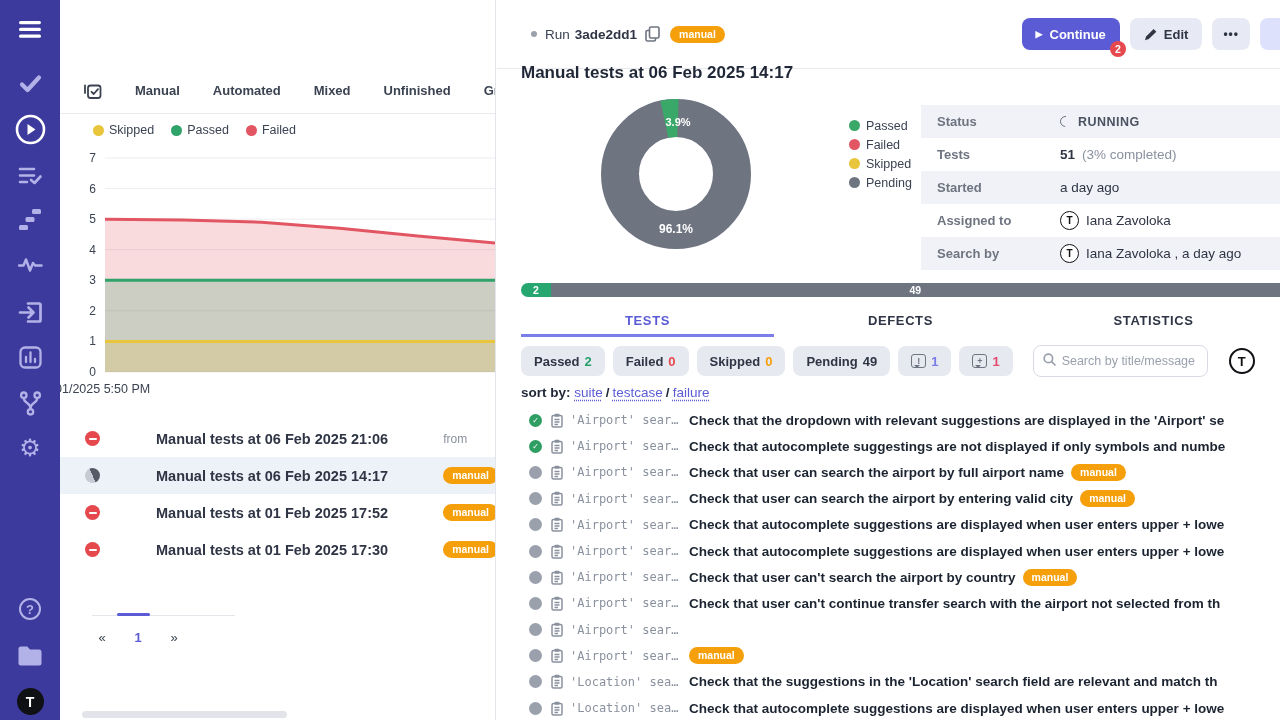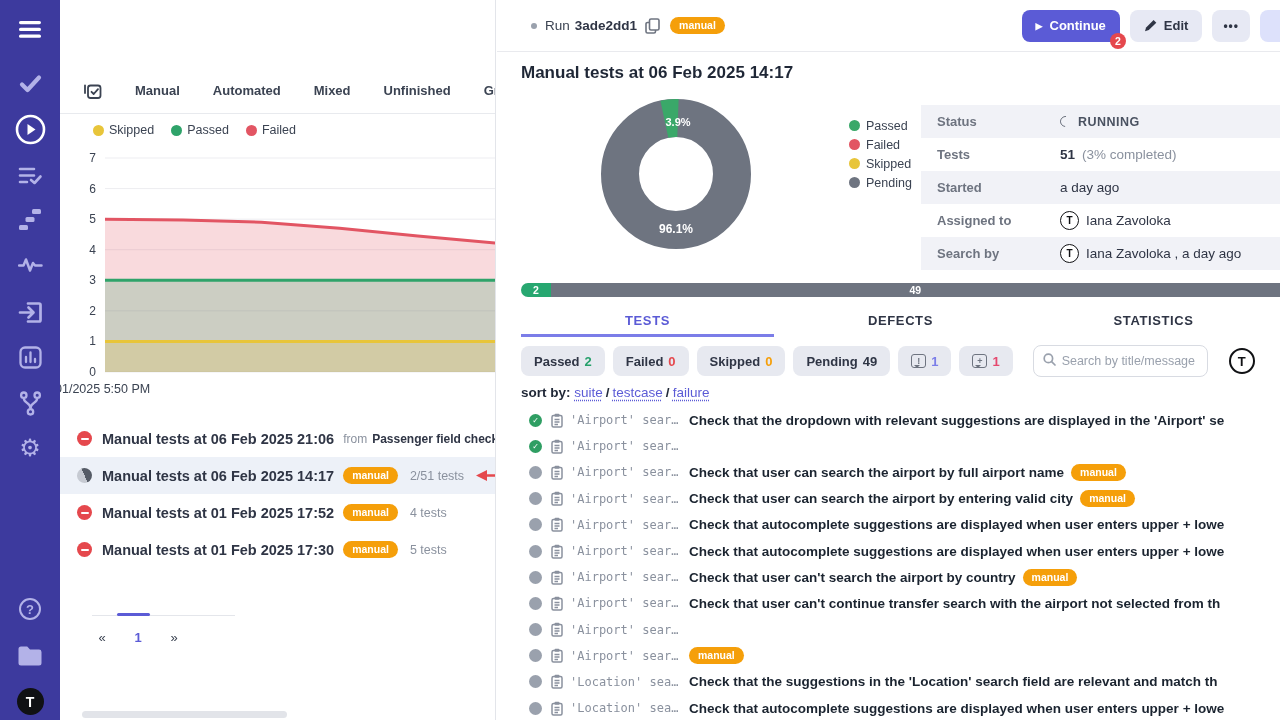--- a/index.html
+++ b/index.html
@@ -32,21 +32,21 @@
     background:#eceefb; color:#6e7480; font-size:14px; cursor:pointer; box-shadow:0 1px 3px rgba(40,40,90,.25); }
   .lp-tabs { position:absolute; top:82px; left:24px; display:flex; align-items:center; gap:33px; }
   .lp-tab { font-size:13px; font-weight:bold; color:#3b4352; cursor:pointer; white-space:nowrap; }
   .lp-divider { position:absolute; top:113px; left:0; right:0; border-top:1px solid #e8eaee; }
   .lp-legend { position:absolute; top:123px; left:33px; display:flex; gap:17px; align-items:center; }
   .leg-item { display:flex; align-items:center; gap:5px; font-size:12.5px; color:#3b4352; }
   .dot11 { width:11px; height:11px; border-radius:50%; }
   .xlabel { position:absolute; top:382px; left:-5px; font-size:12.5px; color:#3b4352; white-space:nowrap; }
 
   .runs { position:absolute; top:420px; left:0; right:0; }
-  .run-row { height:37px; display:flex; align-items:center; padding-left:17px; cursor:pointer; white-space:nowrap; }
+  .run-row { height:37px; display:flex; align-items:center; padding-left:25px; cursor:pointer; white-space:nowrap;gap:46px; }
   .run-row.sel { background:#edf1f8; }
   .ri { width:15px; height:15px; border-radius:50%; flex:0 0 15px; position:relative; margin-right:10px; }
   .ri.stop { background:#e5484d; }
   .ri.stop::after { content:""; position:absolute; left:3.5px; top:6.5px; width:8px; height:2.4px; background:#fff; border-radius:1px; }
   .ri.half { background:conic-gradient(#555b66 0 50%, #c6cad2 50% 100%); transform:rotate(-25deg); }
   .run-title { font-size:14.5px; font-weight:bold; color:#2f3545; margin-right:9px; }
   .run-from { font-size:12px; color:#8a919e; margin-right:5px; }
   .run-from-plan { font-size:12px; font-weight:bold; color:#2f3545; margin-right:8px; }
   .badge { background:#f59f0a; color:#fff; font-size:10.5px; font-weight:bold;
     padding:3px 9px 3.5px; border-radius:10px; line-height:1; white-space:nowrap; }
@@ -56,21 +56,21 @@
   .pg-line { position:absolute; top:615px; left:32px; width:143px; border-top:1px solid #e4e6eb; }
   .pg-active { position:absolute; top:613px; left:57px; width:33px; height:3px; background:#5b5bd6; border-radius:2px; }
   .pager { position:absolute; top:626px; left:24px; display:flex; }
   .pg-btn { width:36px; height:22px; display:flex; align-items:center; justify-content:center;
     font-size:13px; color:#3b4352; cursor:pointer; }
   .pg-btn.cur { color:#5b5bd6; font-weight:bold; }
   .h-thumb { position:absolute; bottom:2px; left:22px; width:205px; height:7px; background:#e2e4e9; border-radius:4px; }
 
   
   .main { position:absolute; left:497px; top:0; width:783px; height:720px; background:#fff; overflow:hidden; }
-  .topbar { position:absolute; top:0; left:0; right:0; height:52px; border-bottom:1px solid #e9eaee;
+  .topbar { position:absolute; top:0; left:0; right:0; height:69px; border-bottom:1px solid #e9eaee;
     display:flex; align-items:center; padding:0 16px 0 34px; }
   .gray-dot { width:6px; height:6px; border-radius:50%; background:#9aa1ad; margin-right:8px; }
   .run-label { font-size:13.5px; color:#3b4352; margin-right:5px; }
   .run-id { font-size:13.5px; font-weight:bold; color:#2f3545; margin-right:8px; }
   .copy-btn { background:none; border:none; cursor:pointer; margin-right:10px; display:flex; }
   .spacer { flex:1; }
   .btn { height:32px; border:none; border-radius:8px; cursor:pointer; font-family:"Liberation Sans",sans-serif;
     font-size:13px; font-weight:bold; display:flex; align-items:center; gap:7px; padding:0 14px; }
   .btn-continue { background:#5b5bd6; color:#fff; position:relative; margin-right:10px; }
   .btn-continue .play { font-size:9px; }
@@ -508,20 +508,21 @@
       <div class="trow">
         <span class="st passed">✓</span>
         <span class="clip">
           <svg width="12" height="15" fill="none" stroke="#8a919e" stroke-width="1.5">
             <rect x="1" y="2.5" width="10" height="11.5" rx="1.5"></rect>
             <rect x="3.5" y="0.8" width="5" height="3" rx="1" fill="#8a919e" stroke="none"></rect>
             <path d="M3.5 6.5h5M3.5 9h5M3.5 11.5h3.5"></path>
           </svg>
         </span>
         <span class="suite">'Airport' sear…</span>
+        <span class="ttitle">Check that autocomplete suggestings are not displayed if only symbols and numbe</span>
       </div>
       <div class="trow">
         <span class="st untested"></span>
         <span class="clip">
           <svg width="12" height="15" fill="none" stroke="#8a919e" stroke-width="1.5">
             <rect x="1" y="2.5" width="10" height="11.5" rx="1.5"></rect>
             <rect x="3.5" y="0.8" width="5" height="3" rx="1" fill="#8a919e" stroke="none"></rect>
             <path d="M3.5 6.5h5M3.5 9h5M3.5 11.5h3.5"></path>
           </svg>
         </span>

